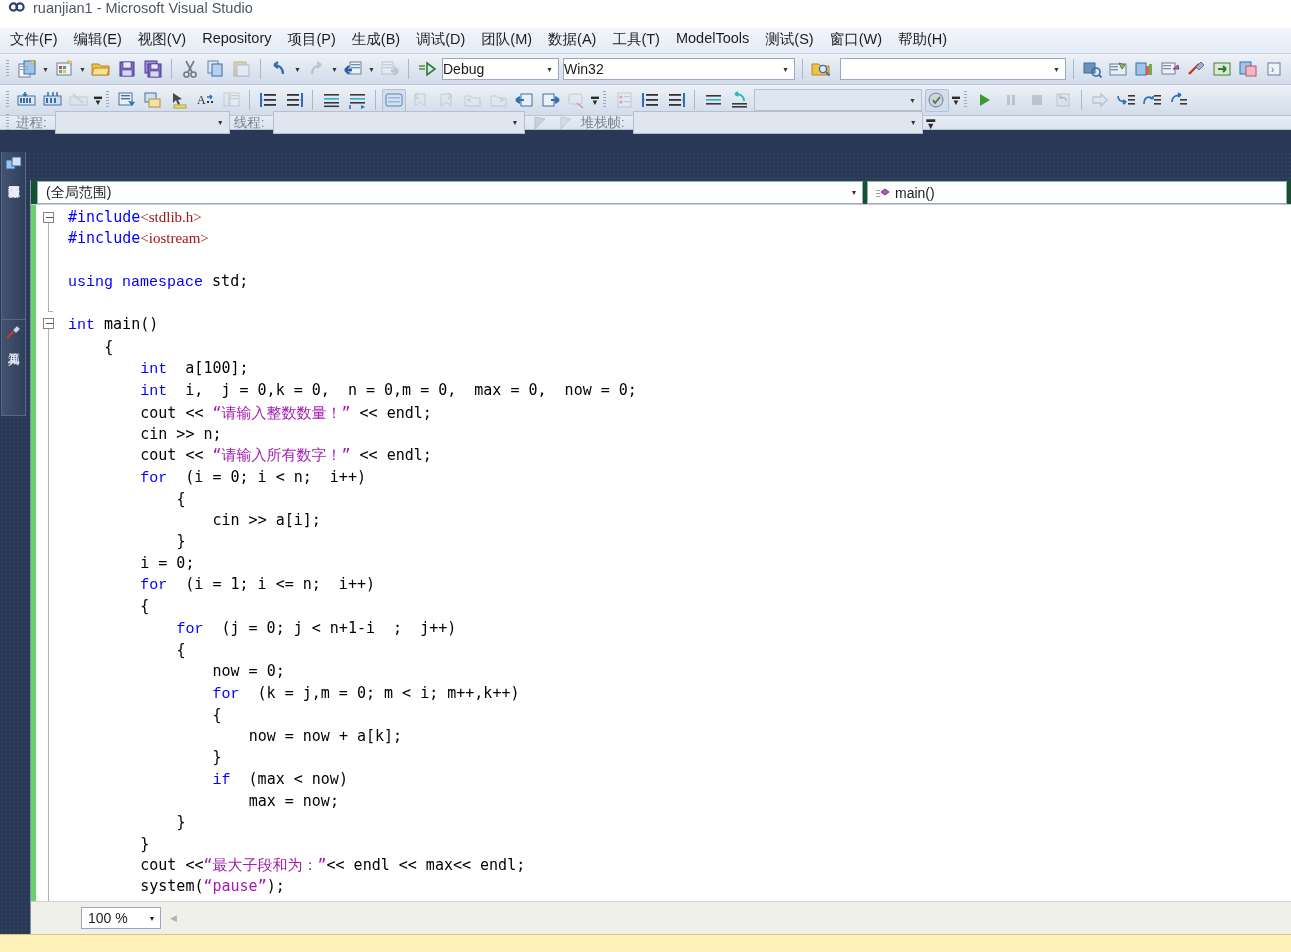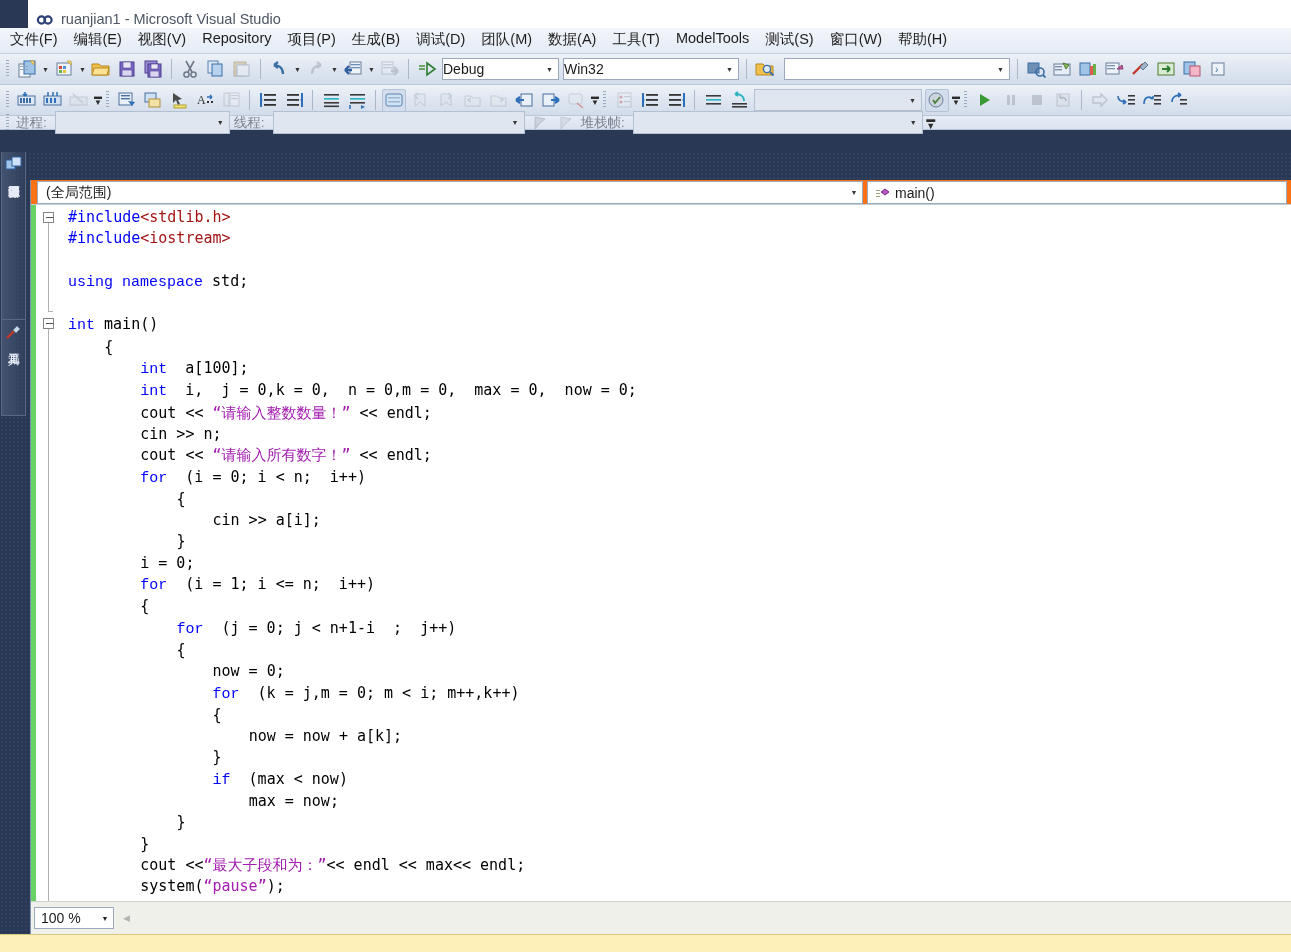--- a/index.html
+++ b/index.html
@@ -10,23 +10,22 @@
     font-size:13px;
     background:#293955;
     overflow:hidden;
     position:relative;
     -webkit-font-smoothing:antialiased;
   }
 
   
   .titlebar{
     height:28px; background:#ffffff;
-    display:flex; align-items:flex-end; padding-left:8px;
+    display:flex; align-items:flex-start; padding-left:8px;
     border-bottom:1px solid #ffffff;
-    margin-left:28px;
   }
   .vs-logo{ width:18px; height:14px; margin-right:7px; position:relative; }
   .title-text{ color:#4e5664; font-size:14.5px; }
 
   
   .menubar{
     height:26px;
     background:linear-gradient(180deg,#f3f6fb 0%, #e4ebf5 100%);
     display:flex; align-items:flex-start; padding-left:2px;
     border-bottom:1px solid #c7d2e0;
@@ -127,21 +126,21 @@
     margin-left:9px; color:#54565b; font-size:14px; line-height:14px;
   }
 
   
   .editor-wrap{
     position:absolute; left:30px; top:28px; right:0; bottom:0;
     background:#fff; border-left:1px solid #7e90ab;
   }
   .navbar{
     height:25px; display:flex; align-items:center;
-    background:#f97316; border-bottom:1px solid #c4cedd;
+    background:#14532d; border-bottom:1px solid #c4cedd;
   }
   .nav-combo{
     height:23px; margin:1px 0 0 6px; background:#ffffff;
     border:1px solid #9aa9bd; display:flex; align-items:center;
     padding-left:8px; font-size:14px; color:#1b1b1b;
   }
   .nav-combo .cb-arrow{
     margin-left:auto; width:16px; text-align:center; font-size:7px; color:#333;
   }
   .nav-combo.second{ border-left:1px solid #9aa9bd; }
@@ -160,42 +159,42 @@
   .outline-col{ width:26px; flex:none; position:relative; background:#fff;}
   .code-text{
     flex:1; position:relative;
     font-family:"DejaVu Sans Mono","Liberation Mono", monospace;
     font-size:15px; line-height:21.3px; color:#000;
     padding:2px 0 0 6px; white-space:pre;
   }
   .kw{ color:#0000ff;font-family:Liberation Mono, monospace; }
   .str{ color:#a21caf; }
   .pp{ color:#0000ff; }
-  .hdr{ color:#a31515; }
+  .hdr{ color:#a31515;font-family:Liberation Serif, serif; }
 
   
   .outl-box{
     position:absolute; width:11px; height:11px; border:1px solid #848484;
     background:#fff; left:7px;
   }
   .outl-box:before{
     content:""; position:absolute; left:2px; top:4px; width:7px; height:1px; background:#555;
   }
   .outl-line{
     position:absolute; left:12px; width:1px; background:#b0b0b0;
   }
   .outl-foot{
     position:absolute; width:5px; height:1px; background:#b0b0b0; left:12px;
   }
 
   
   .editor-foot{
     position:absolute; left:0; right:0; bottom:0; height:33px;
     background:#f0f0eb; border-top:1px solid #d2d2cd;
-    display:flex; align-items:center;
+    display:flex; align-items:center;padding-left:47px;
   }
   .zoom-combo{
     width:80px; height:22px; margin-left:3px; background:#fff;
     border:1px solid #9aa9bd; display:flex; align-items:center;
     padding-left:6px; font-size:14px; color:#1b1b1b;
   }
   .zoom-combo .cb-arrow{ margin-left:auto; width:16px; text-align:center; font-size:7px;}
   .hscroll{
     flex:1; height:17px; margin-left:4px; background:#f0f0eb;
     display:flex; align-items:center;
@@ -347,21 +346,21 @@
     <svg width="20" height="16" viewBox="0 0 20 16">
       <path d="M2 5 h6 M2 8 h6" stroke="#4a8f3c" stroke-width="1.5"></path>
       <path d="M10 2 L18 8 L10 14 Z" fill="none" stroke="#2e7d32" stroke-width="1.6"></path>
     </svg>
   </div>
 
   <div class="tb-combo" style="width:117px">
     <span>Debug</span>
     <span class="cb-arrow">▼</span>
   </div>
-  <div class="tb-combo" style="width:176px">
+  <div class="tb-combo" style="width:232px">
     <span>Win32</span>
     <span class="cb-arrow">▼</span>
   </div>
 
   <div class="tb-sep"></div>
 
   <div class="tb-btn">
     <svg width="20" height="18" viewBox="0 0 20 18">
       <path d="M1 4h7l2 2h8v9H1z" fill="#f0c04a" stroke="#b8891f"></path>
       <circle cx="12" cy="9" r="3.6" fill="#dfeaf6" stroke="#3b6ea5" stroke-width="1.4"></circle>

